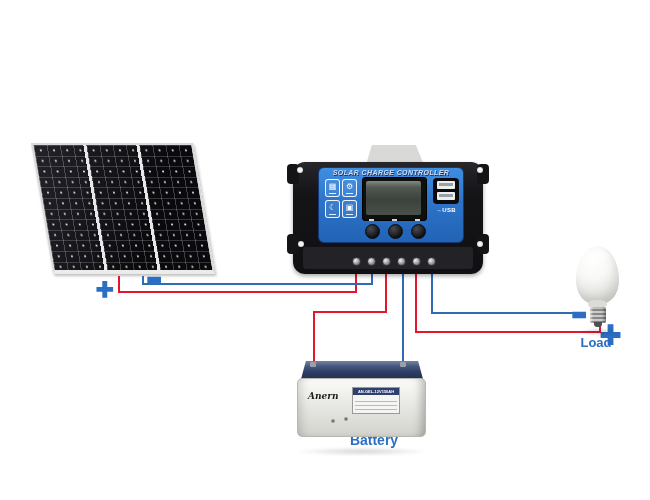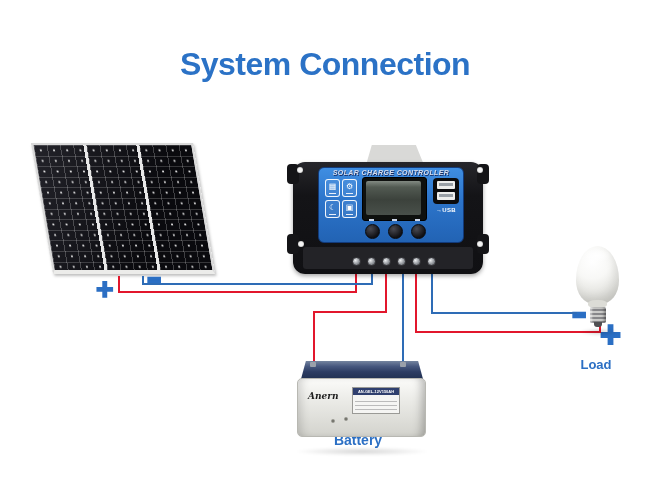--- a/index.html
+++ b/index.html
@@ -109,21 +109,20 @@
        background:repeating-linear-gradient(180deg,#cbcbc9 0 2px,#87878a 2px 4px);
        box-shadow:inset 2px 0 2px rgba(255,255,255,.5),inset -2px 0 3px rgba(0,0,0,.35);}
   .bulb-tip{position:absolute;left:594px;top:322px;width:8px;height:5px;z-index:2;
        background:#4f4f52;border-radius:0 0 3px 3px;}
 </style>
 </head>
 <body>
 
 <div class="stage">
 
-  <div class="title">System Connection</div>
 
   <div class="wire wred" style="left:118px;top:276px;width:2px;height:17px;"></div>
   <div class="wire wred" style="left:118px;top:291px;width:239px;height:2px;"></div>
   <div class="wire wred" style="left:355px;top:262px;width:2px;height:31px;"></div>
 
   <div class="wire wblue" style="left:142px;top:276px;width:2px;height:9px;"></div>
   <div class="wire wblue" style="left:142px;top:283px;width:231px;height:2px;"></div>
   <div class="wire wblue" style="left:371px;top:262px;width:2px;height:23px;"></div>
 
   <div class="wire wred" style="left:385px;top:262px;width:2px;height:51px;"></div>
@@ -194,25 +193,25 @@
   <div class="bat-post" style="left:310px;top:362px;"></div>
   <div class="bat-post" style="left:400px;top:362px;"></div>
   <div class="bat-body"></div>
   <div class="bat-brand" style="left: 308px; top: 391px;">Anern</div>
   <div class="bat-model-box">
     <div class="bat-model-head">AN-GEL-12V150AH</div>
     <div class="bat-model-lines"></div>
   </div>
   <div class="bat-vent" style="left:331px;top:419px;"></div>
   <div class="bat-vent" style="left:344px;top:417px;"></div>
-  <div class="part-label" style="left:308px;top:432px;width:100px;font-size:14px;">Battery</div>
+  <div class="part-label" style="left:324px;top:432px;width:100px;font-size:14px;">Battery</div>
 
   <div class="bulb-shadow"></div>
   <div class="bulb-globe"></div>
   <div class="bulb-gloss"></div>
   <div class="bulb-neck"></div>
   <div class="bulb-base"></div>
   <div class="bulb-tip"></div>
   <div class="sign minus-s" style="left:572px;top:303px;">−</div>
   <div class="sign plus-xl" style="left:600px;top:317px;">+</div>
-  <div class="part-label" style="left:556px;top:357px;width:80px;font-size:13px;">Load</div>
+  <div class="part-label" style="left:556px;top:335px;width:80px;font-size:13px;">Load</div>
 
 </div>
 
 </body></html>

